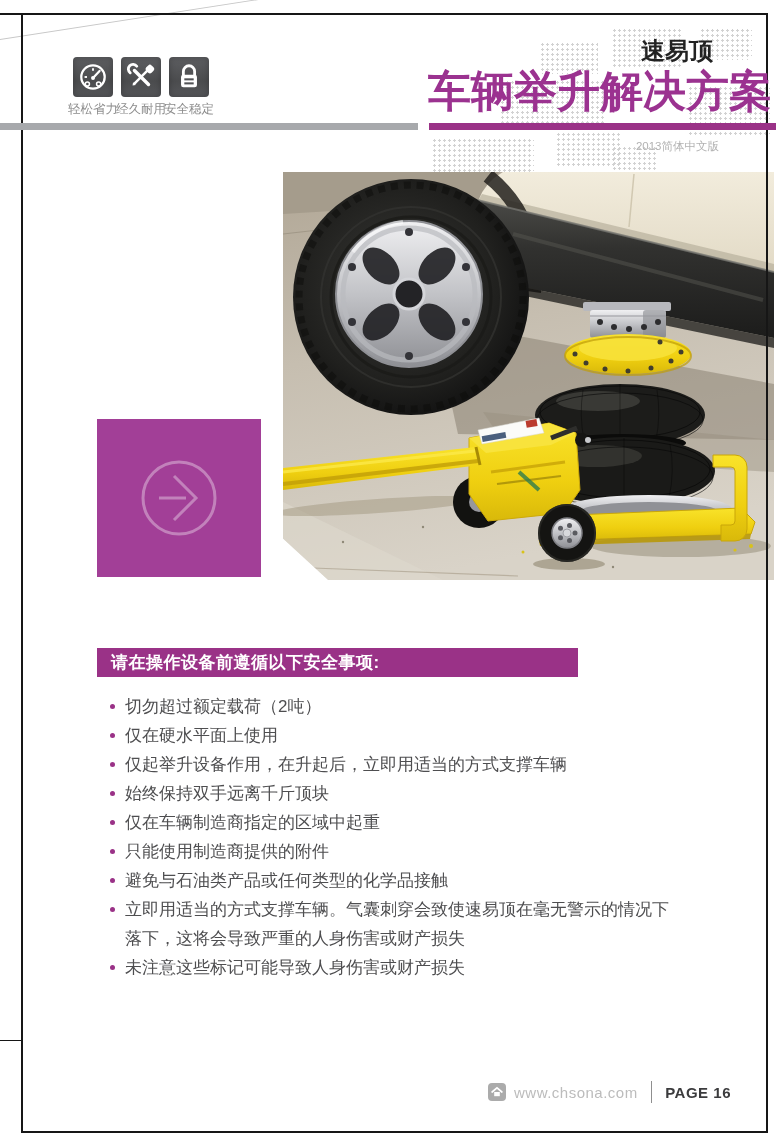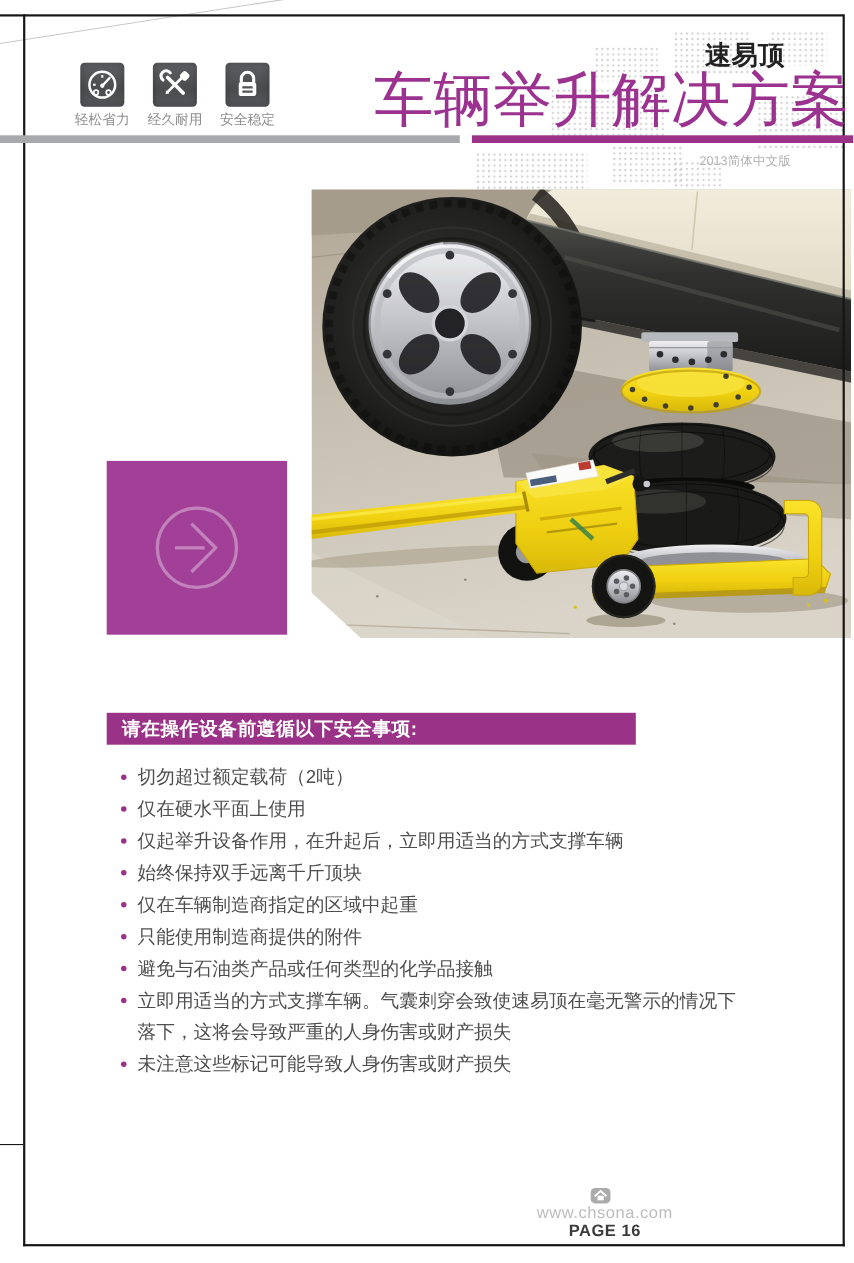--- a/index.html
+++ b/index.html
@@ -20,51 +20,51 @@
   
   .b-top,.b-left,.b-right,.b-bottom,.tick{position:absolute;background:#161616;z-index:3;}
   .b-top{left:0;top:13px;width:767px;height:2px;}
   .b-left{left:21px;top:13px;width:2px;height:1120px;}
   .b-right{left:766px;top:13px;width:2px;height:1120px;}
   .b-bottom{left:21px;top:1131px;width:747px;height:2px;}
   .tick{left:0;top:1040px;width:21px;height:1px;}
   .diag{position:absolute;left:0;top:39px;width:262px;height:1.4px;background:#c8c8c8;transform:rotate(-8.8deg);transform-origin:0 50%;z-index:2;}
 
   
-  .features{position:absolute;left:73px;top:57px;display:flex;gap:26px;z-index:4;}
+  .features{position:absolute;left:73px;top:57px;display:flex;gap:8px;z-index:4;}
   .feature{width:40px;}
   .tile{width:40px;height:40px;border-radius:4px;background:linear-gradient(180deg,#5d5e61 0%,#4b4c4e 60%,#555659 100%);display:flex;align-items:center;justify-content:center;box-shadow:inset 0 0 6px rgba(0,0,0,.25);}
   .flabel{width:56px;margin-left:-8px;margin-top:4px;text-align:center;font-size:12.5px;color:#8c8c8c;white-space:nowrap;}
 
   
   .gray-bar{position:absolute;left:0;top:123px;width:418px;height:7px;background:#a7a9ac;z-index:4;}
   .magenta-bar{position:absolute;left:429px;top:123px;width:347px;height:7px;background:#9a3287;z-index:4;}
 
   
   .brand{position:absolute;right:63px;top:33px;margin:0;font-size:24px;line-height:36px;font-weight:800;color:#222;z-index:4;}
-  .subtitle{position:absolute;right:4px;top:68px;margin:0;font-size:54px;line-height:46px;font-weight:400;color:#9b3290;z-index:4;white-space:nowrap;}
+  .subtitle{position:absolute;right:4px;top:68px;margin:0;font-size:43px;line-height:46px;font-weight:700;color:#9b3290;z-index:4;white-space:nowrap;}
   .edition{position:absolute;right:57px;top:139px;font-size:11.5px;color:#b2b2b2;z-index:4;}
 
   
   .photo{position:absolute;left:283px;top:172px;width:491px;height:408px;z-index:2;
          clip-path:polygon(0 0,100% 0,100% 100%,9.2% 100%,0 89.8%);}
   .photo svg{display:block;}
 
   
   .arrow-tile{position:absolute;left:97px;top:419px;width:164px;height:158px;background:#a23f97;display:flex;align-items:center;justify-content:center;z-index:4;}
 
   
   .banner{position:absolute;left:97px;top:648px;width:481px;height:29px;background:#9a3287;z-index:4;}
   .banner span{display:block;padding-left:14px;font-size:17px;font-weight:700;color:#fff;line-height:29px;letter-spacing:.5px;}
   .safety-list{position:absolute;left:110px;top:692px;width:565px;margin:0;padding:0;list-style:none;z-index:4;}
   .safety-list li{position:relative;padding-left:15px;font-size:17px;line-height:29px;color:#4e4e50;}
   .safety-list li::before{content:'';position:absolute;left:0;top:12px;width:5px;height:5px;border-radius:50%;background:#9a3287;}
 
   
-  .footer{position:absolute;left:488px;top:1080px;height:24px;display:flex;align-items:center;z-index:4;flex-direction:column;}
+  .footer{position:absolute;left:488px;top:1080px;height:24px;display:flex;align-items:center;z-index:4;}
   .home{width:18px;height:18px;border-radius:4px;background:#ababab;display:flex;align-items:center;justify-content:center;margin-right:8px;}
   .site{font-size:15px;color:#bcbcbc;letter-spacing:.5px;}
   .fdiv{width:1.5px;height:22px;background:#8f8f8f;margin:0 13px;}
   .pageno{font-size:15px;font-weight:700;color:#3b3b3d;letter-spacing:.5px;}
 </style>
 </head>
 <body>
 
 <div class="page">
 

